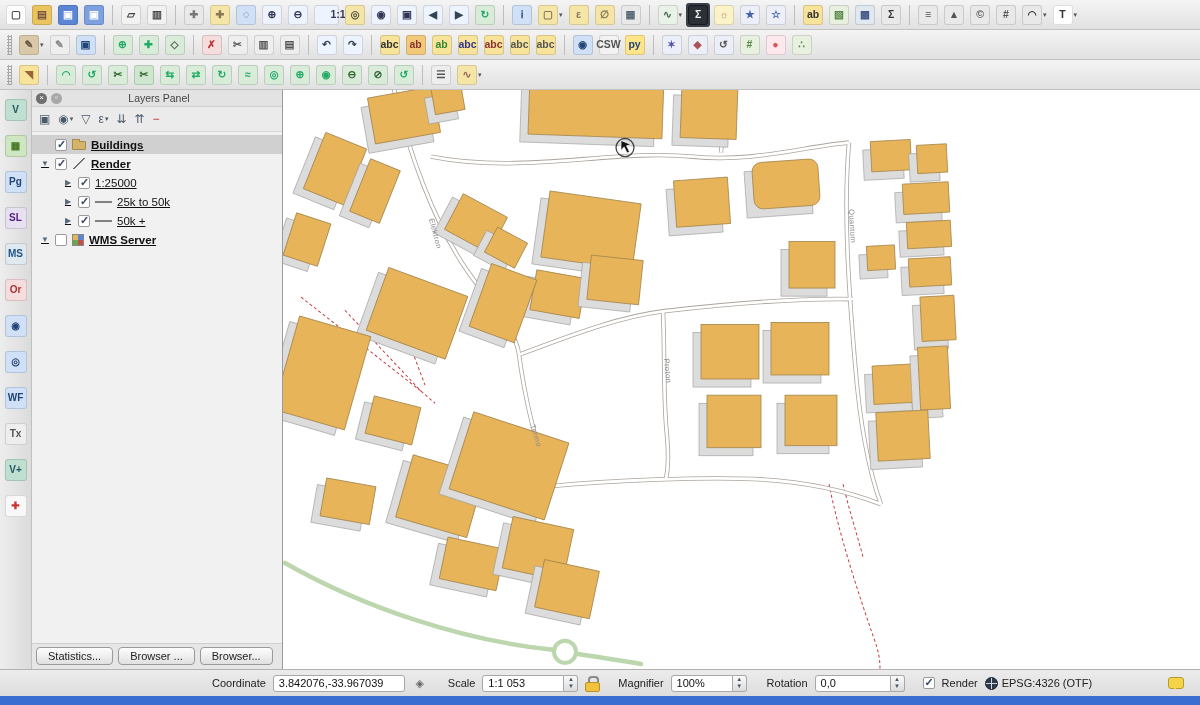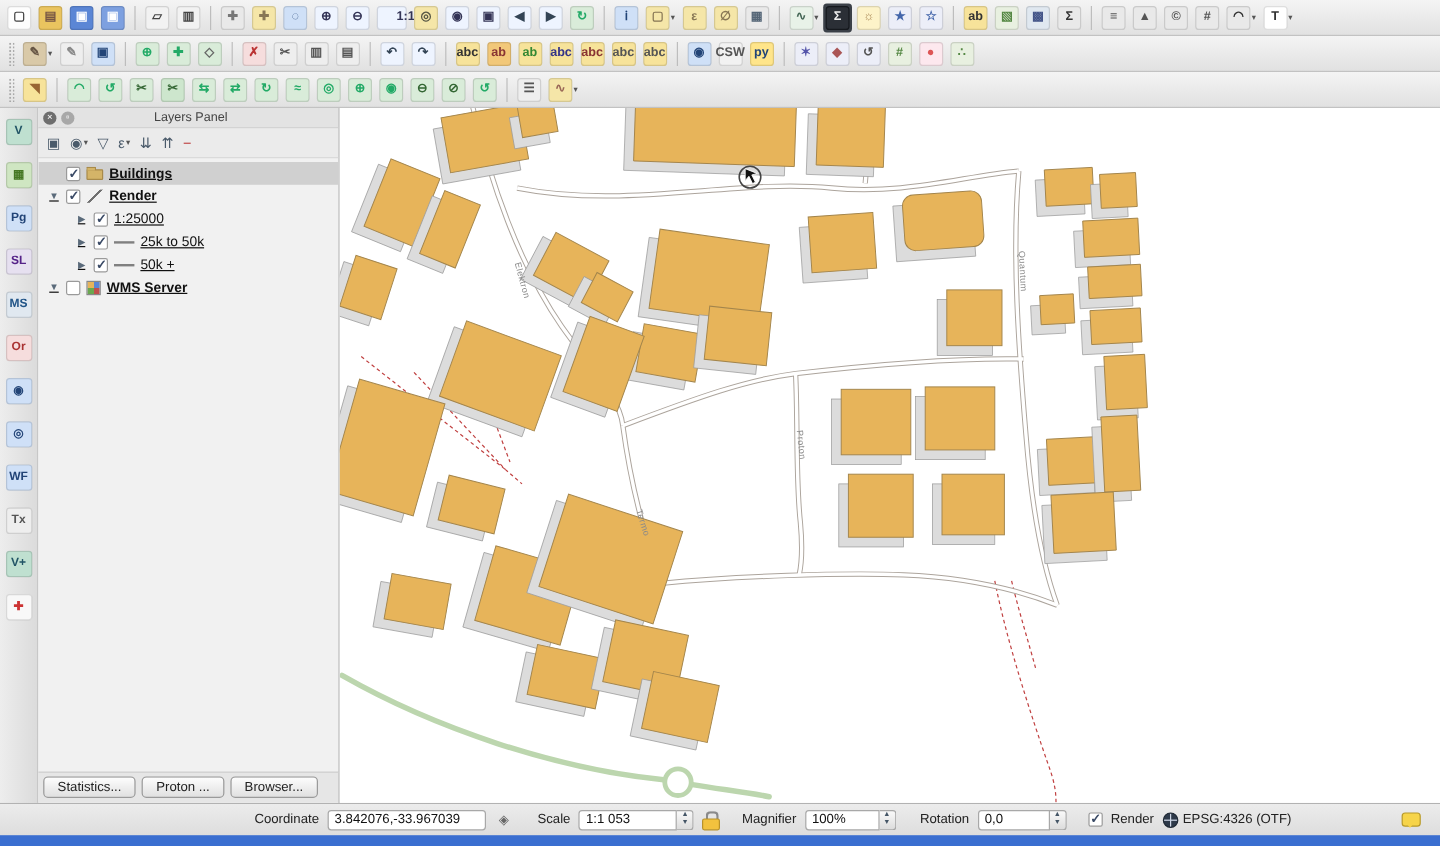--- a/index.html
+++ b/index.html
@@ -487,21 +487,21 @@
         </div>
         <div class="trow">
           <span class="exp">▼</span>
           <span class="cb"></span>
           <span class="ti-wms"></span>
           <span class="tl bold">WMS Server</span>
         </div>
       </div>
     <div class="tabs" id="paneltabs">
         <span class="tab">Statistics...</span>
-        <span class="tab">Proton ...</span>
+        <span class="tab">Browser ...</span>
         <span class="tab">Browser...</span>
       </div>
   </div>
 
   <div class="map" id="mapcanvas">
       <svg viewBox="0 0 917 573" width="100%" height="100%" preserveAspectRatio="none" xmlns="http://www.w3.org/2000/svg">
         <rect width="917" height="573" fill="#ffffff"></rect>
         <g>
           <path d="M2,468 C80,512 180,545 270,554" fill="none" stroke="#bcd6ae" stroke-width="4.5" stroke-linecap="round"></path>
           <path d="M294,558 C318,562 338,564 358,568" fill="none" stroke="#bcd6ae" stroke-width="4.5" stroke-linecap="round"></path>
@@ -724,21 +724,21 @@
   <span class="fieldgroup">
     <span class="sfield joined" style="width:62px">100%</span>
     <span class="stepper">
         <span>▲</span>
         <span>▼</span>
       </span>
   </span>
   <span style="width:6px"></span>
   <span>Rotation</span>
   <span class="fieldgroup">
-    <span class="sfield joined" style="width:60px">0,0</span>
+    <span class="sfield joined" style="width:76px">0,0</span>
     <span class="stepper">
         <span>▲</span>
         <span>▼</span>
       </span>
   </span>
   <span style="width:4px"></span>
   <span class="cb checked"></span>
   <span>Render</span>
   <span class="crs">
     <span class="globe"></span>

